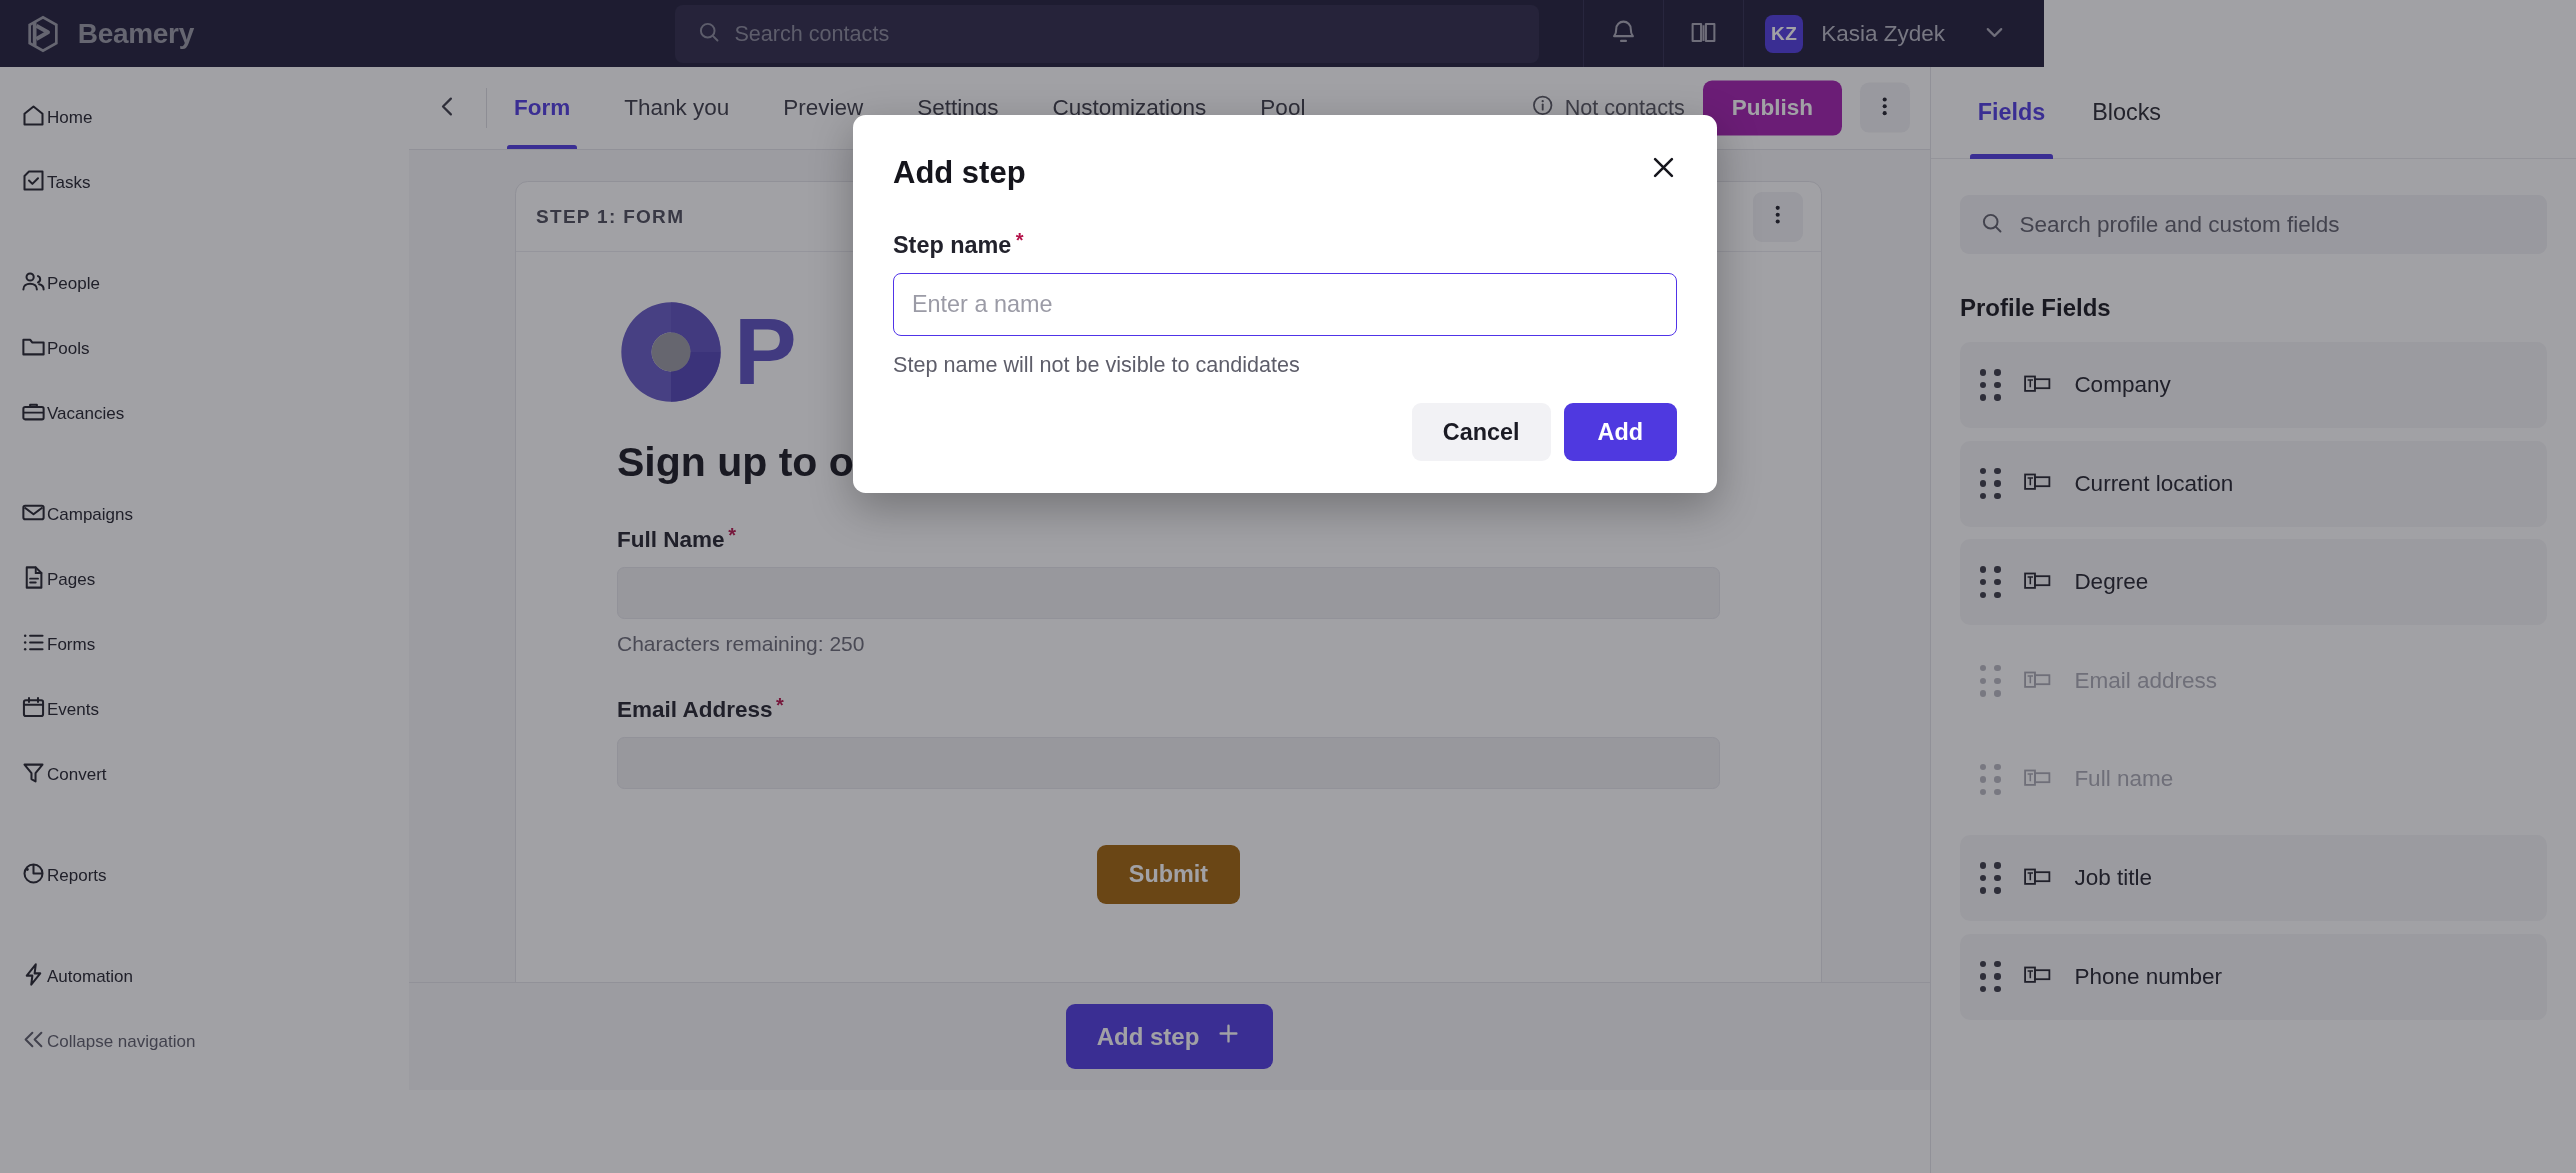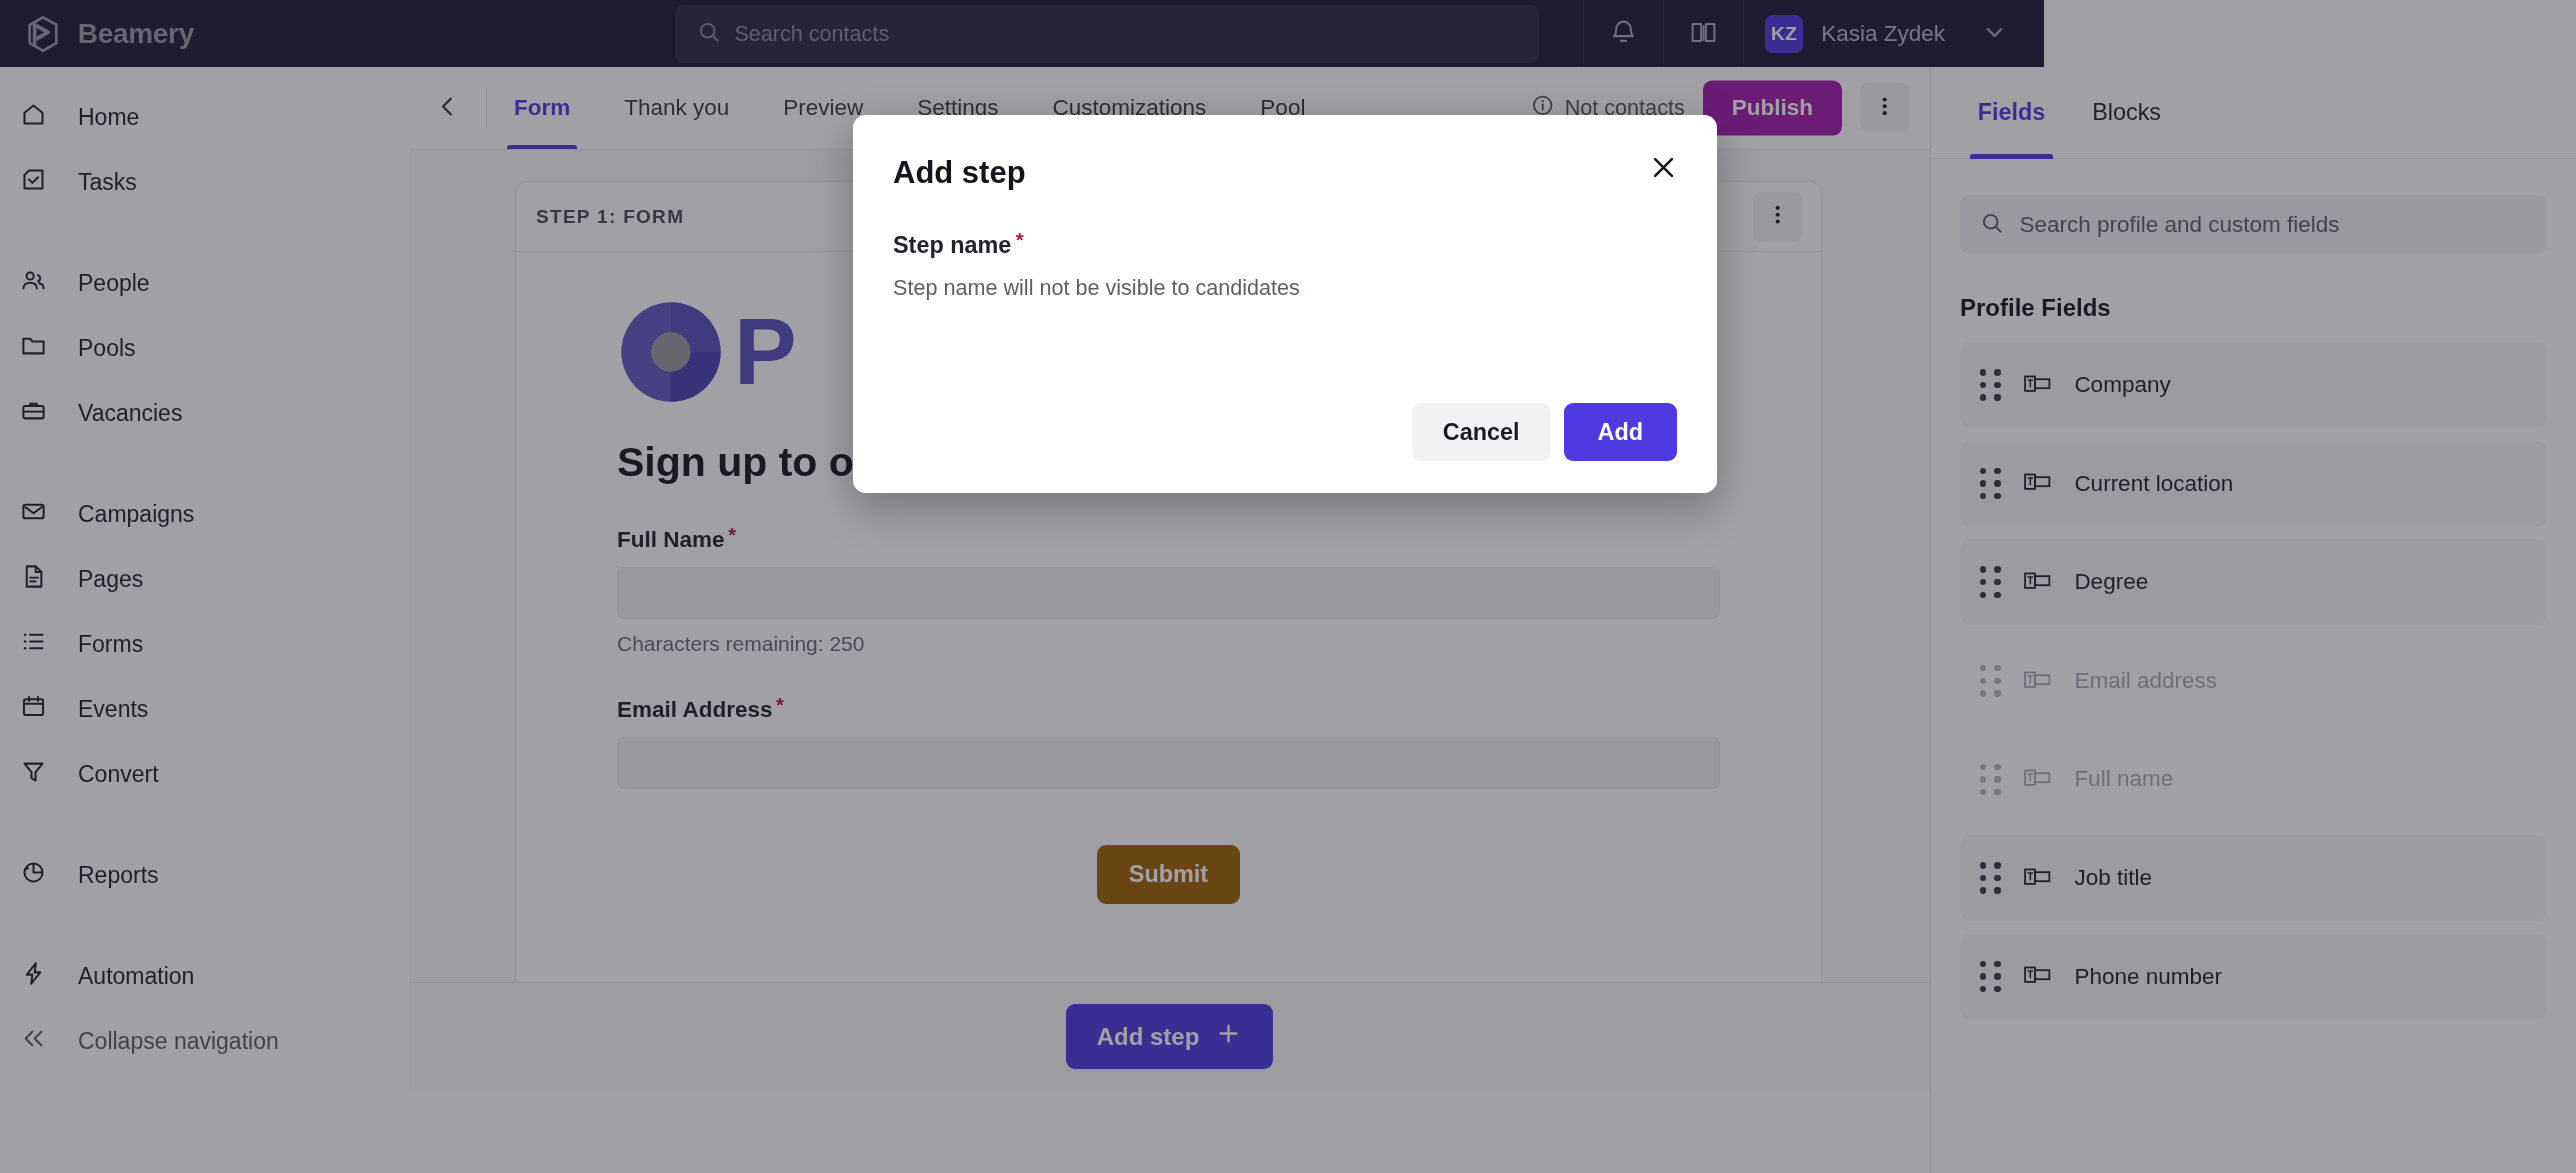--- a/index.html
+++ b/index.html
@@ -47,23 +47,23 @@
 
   
   .sidebar {
     position: absolute; top: 67px; left: 0;
     width: 409px; height: 1107px;
     background: #ffffff;
     padding-top: 18px;
     z-index: 20;
   }
   .nav-item {
-    display: flex; align-items: center; gap: 31px;
+    display: flex; align-items: center; 
     height: 65px; padding-left: 20px;
-    color: #22222c; font-size: 23px;
+    color: #22222c; font-size: 17px;
   }
   .nav-item .lbl { white-space: nowrap; }
   .nav-gap { height: 36px; }
   .nav-item.muted { color: #5b5b68; }
 
   
   .main {
     position: absolute; top: 67px; left: 409px;
     width: 1521px; height: 1107px;
     background: #ffffff;
@@ -681,20 +681,21 @@
             <path d="M5.5 5.5l13 13M18.5 5.5l-13 13" stroke="#16161d" stroke-width="2" stroke-linecap="round"></path>
           </svg>
       </span>
     </button>
 
     <span class="m-label">
       <span>Step name</span>
       <span class="req">*</span>
     </span>
 
+    <input class="m-input" type="text" autofocus="" placeholder="Enter a name" style="">
 
     <div class="m-help">Step name will not be visible to candidates</div>
 
     <div class="m-actions">
       <button class="btn-cancel">Cancel</button>
       <button class="btn-add">Add</button>
     </div>
   </div>
 
 </div>

